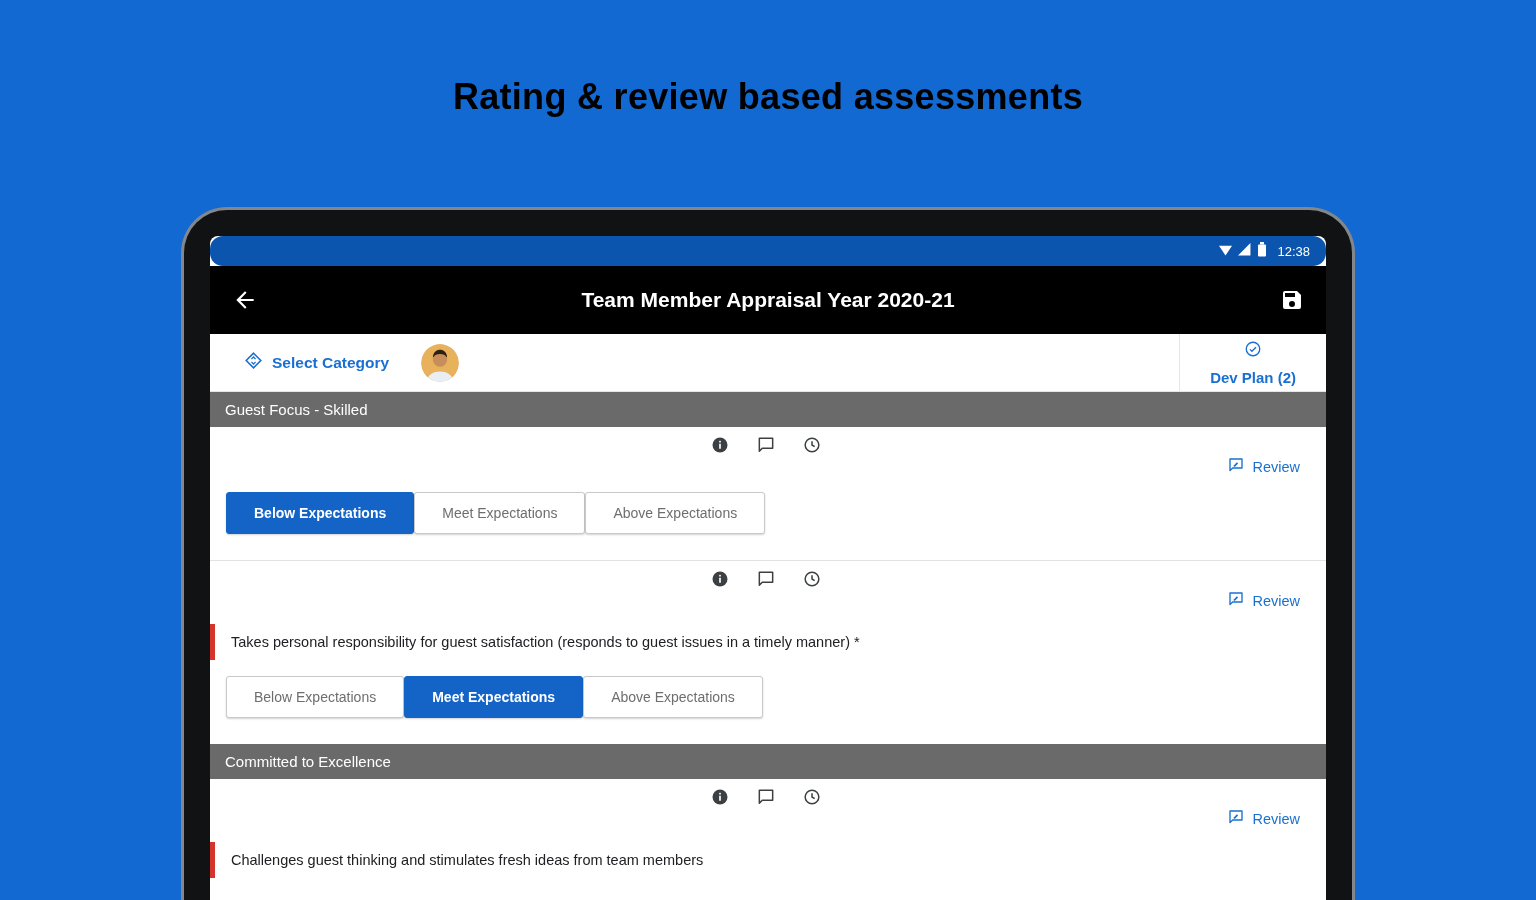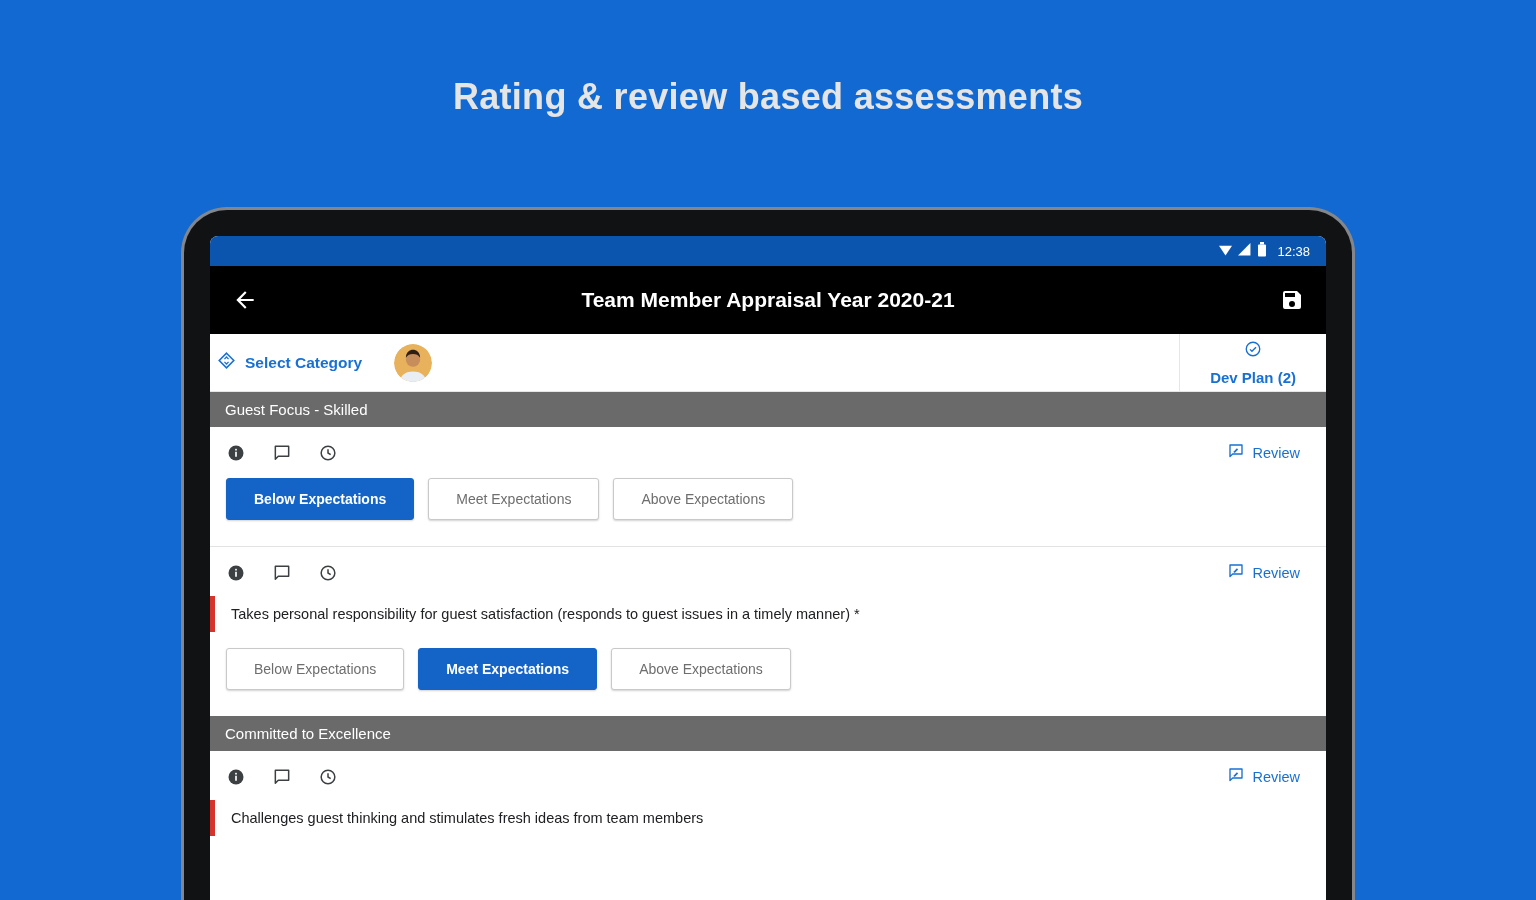--- a/index.html
+++ b/index.html
@@ -6,60 +6,60 @@
   html, body { margin: 0; padding: 0; }
   body {
     width: 1536px; height: 900px; overflow: hidden;
     font-family: "Liberation Sans", sans-serif;
     background: #1269d2;
   }
   .stage { position: relative; width: 1536px; height: 900px; background: #1269d2; overflow: hidden; }
 
   .heading {
     margin: 0; padding-top: 76px; text-align: center;
-    color: #e5e5e5; font-size: 36px; font-weight: 600; letter-spacing: 0.3px;
+    color: #000000; font-size: 36px; font-weight: 600; letter-spacing: 0.3px;
   }
 
   
   .tablet {
     position: absolute; left: 181px; top: 207px; width: 1174px; height: 780px;
     background: #101214;
     border: 3px solid #83878c; border-bottom: none;
     border-radius: 46px 46px 0 0;
   }
   .screen {
     position: absolute; left: 26px; right: 26px; top: 26px; bottom: -20px;
     background: #ffffff; border-radius: 8px 8px 0 0; overflow: hidden;
     display: flex; flex-direction: column;
   }
 
   
   .status-bar {
     height: 30px; flex: none; background: #0c55ae;
     display: flex; justify-content: flex-end; align-items: center;
-    padding: 0 16px; gap: 6px; color: #fff;
+    padding: 0 16px; gap: 6px; color: #fff; border-radius: 13px;
   }
   .status-time { font-size: 13px; color: #fff; margin-left: 4px; }
 
   
   .app-bar {
     height: 68px; flex: none; background: #000000; position: relative;
     display: flex; align-items: center; padding: 0 22px;
   }
   .app-title {
     position: absolute; left: 0; right: 0; text-align: center;
     color: #fff; font-size: 21px; font-weight: 600; pointer-events: none;
   }
   .bar-btn { background: none; border: none; padding: 0; cursor: pointer; display: flex; align-items: center; z-index: 1; }
   .save-btn { margin-left: auto; }
 
   
   .toolbar {
     height: 58px; flex: none; background: #fff;
-    display: flex; align-items: center; padding-left: 1px;
+    display: flex; align-items: center; padding-left: 28px;
     border-bottom: 1px solid #e6e6e6;
   }
   .select-category {
     display: flex; align-items: center; gap: 9px;
     color: #1970d2; font-size: 15.5px; font-weight: 600;
     background: none; border: none; cursor: pointer; font-family: inherit;
   }
   .avatar {
     width: 38px; height: 38px; border-radius: 50%; overflow: hidden;
     margin-left: 26px; flex: none; display: block; cursor: pointer;
@@ -75,34 +75,34 @@
     background: none; border: none; cursor: pointer; font-family: inherit; flex-direction: column;
   }
 
   
   .section-header {
     height: 35px; flex: none; background: #6a6a6a; color: #fff;
     display: flex; align-items: center; padding: 16px 15px; font-size: 15px; font-weight: 500;
   }
 
   .item { background: #fff; }
-  .item-toolbar { display: flex; align-items: center; padding: 14px 20px 6px 16px; }
+  .item-toolbar { display: flex; align-items: center; padding: 8px 20px 6px 16px; flex-direction: column; }
   .item-icons { display: flex; align-items: center; gap: 26px; }
   .icon-btn { background: none; border: none; padding: 0; cursor: pointer; display: flex; }
   .review-link {
     margin-left: auto; display: flex; align-items: center; gap: 7px;
     color: #1970d2; font-size: 14.5px; font-weight: 500;
     background: none; border: none; cursor: pointer; font-family: inherit;
   }
 
   .question { display: flex; align-items: stretch; margin: 6px 0 8px; }
   .red-bar { width: 5px; flex: none; background: #d5342c; min-height: 36px; }
   .q-text { padding: 10px 16px 9px; font-size: 14.5px; color: #202124; }
 
-  .options { display: flex; gap: 14px; padding: 8px 16px 26px; }
+  .options { display: flex; padding: 8px 16px 26px; }
   .opt-btn {
     height: 42px; padding: 0 27px; background: #fff;
     border: 1px solid #c9c9c9; border-radius: 3px;
     color: #6e6e6e; font-size: 14px; font-family: inherit; cursor: pointer;
     box-shadow: 0 1px 2px rgba(0,0,0,0.18);
   }
   .opt-btn.selected { background: #1464c8; border-color: #1464c8; color: #fff; font-weight: 600; }
 
   .divider { height: 1px; background: #e2e2e2; flex: none; }
 </style>

